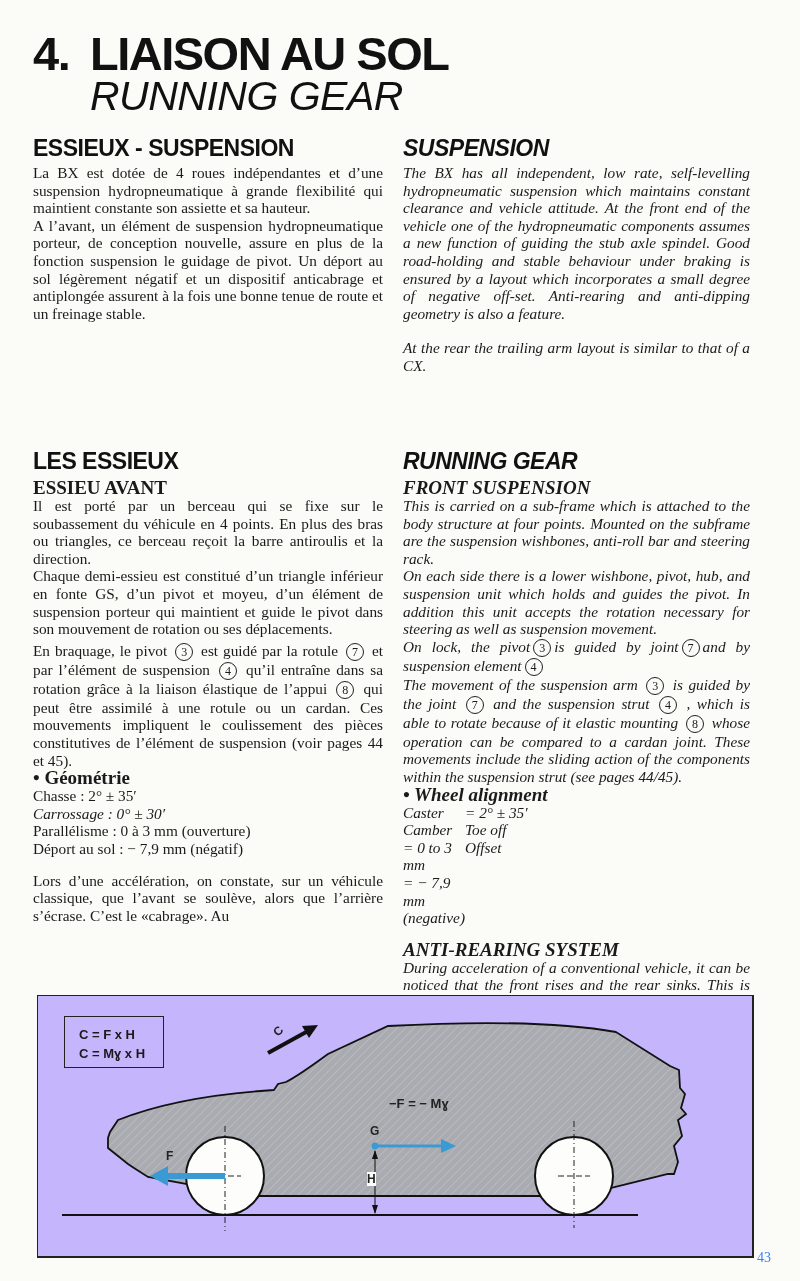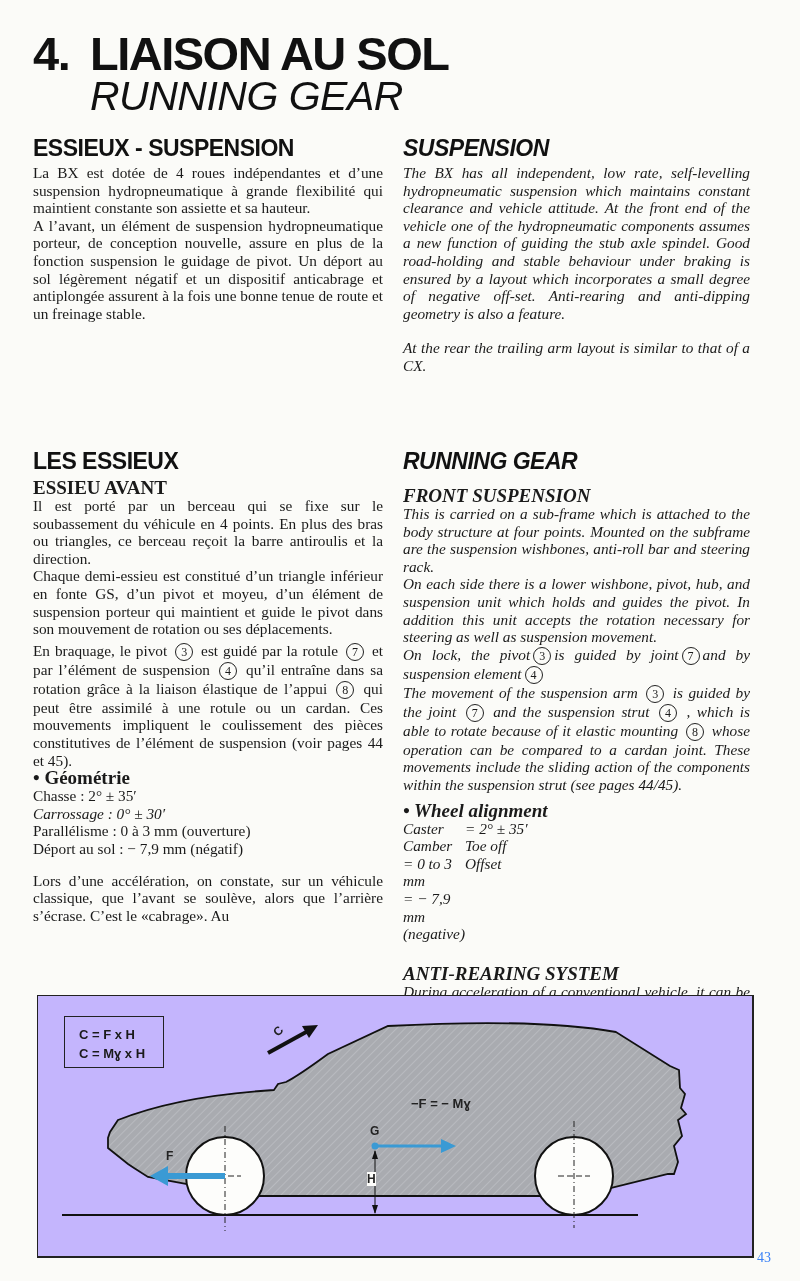--- a/index.html
+++ b/index.html
@@ -20,21 +20,21 @@
   }
   .h2 {
     font-family: "Liberation Sans", sans-serif; font-weight: bold;
     font-size: 23px; letter-spacing: -0.5px; line-height: 26px; color: #111;
   }
   .h2.it { font-style: italic; }
   .col { width: 350px; font-size: 15.3px; line-height: 17.6px; }
   .col p { margin: 0; text-align: justify; }
   .col.en { font-style: italic; }
   .sub { font-weight: bold; font-size: 19px; margin: 0; line-height: 18px; }
-  .sub.it { font-style: italic; margin-top: 8px; }
+  .sub.it { font-style: italic; }
   .num { display: inline-block; width: 16px; height: 16px; border: 1px solid #222; border-radius: 50%;
          font-size: 12px; line-height: 16px; text-align: center; font-style: normal; margin: 0 3px; }
   .spec { display: grid; grid-template-columns: auto 1fr; }
   .spec-en { display: grid; grid-template-columns: 62px 1fr; }
   .gap { height: 17px; }
   .diagram {
     left: 37px; top: 995px; width: 714px; height: 260px;
     border: 1.5px solid #222; border-right-width: 2px; border-bottom-width: 2px;
     background: #c4b5fd;
   }
@@ -164,16 +164,16 @@
     <polygon points="337,154 334,163 340,163" fill="#111"></polygon>
     <polygon points="337,218 334,209 340,209" fill="#111"></polygon>
 
     <line x1="230" y1="57" x2="270" y2="35" stroke="#111" stroke-width="4"></line>
     <polygon points="280,29 264,30 271,42" fill="#111"></polygon>
   </svg>
   <div class="abs lbl" style="left:236px; top:28px; transform:rotate(-45deg);">C</div>
   <div class="abs lbl" style="left:128px; top:153px;">F</div>
   <div class="abs lbl" style="left:332px; top:128px;">G</div>
   <div class="abs lbl" style="left:329px; top:176px; background:#fdfdfb;">H</div>
-  <div class="abs lbl" style="left:373px; top:100px; font-size:13px;text-align:center;">−F = − Mɣ</div>
+  <div class="abs lbl" style="left:351px; top:100px; font-size:13px;text-align:center;">−F = − Mɣ</div>
 </div>
 
 <div class="abs page-number">43</div>
 
 </body></html>

